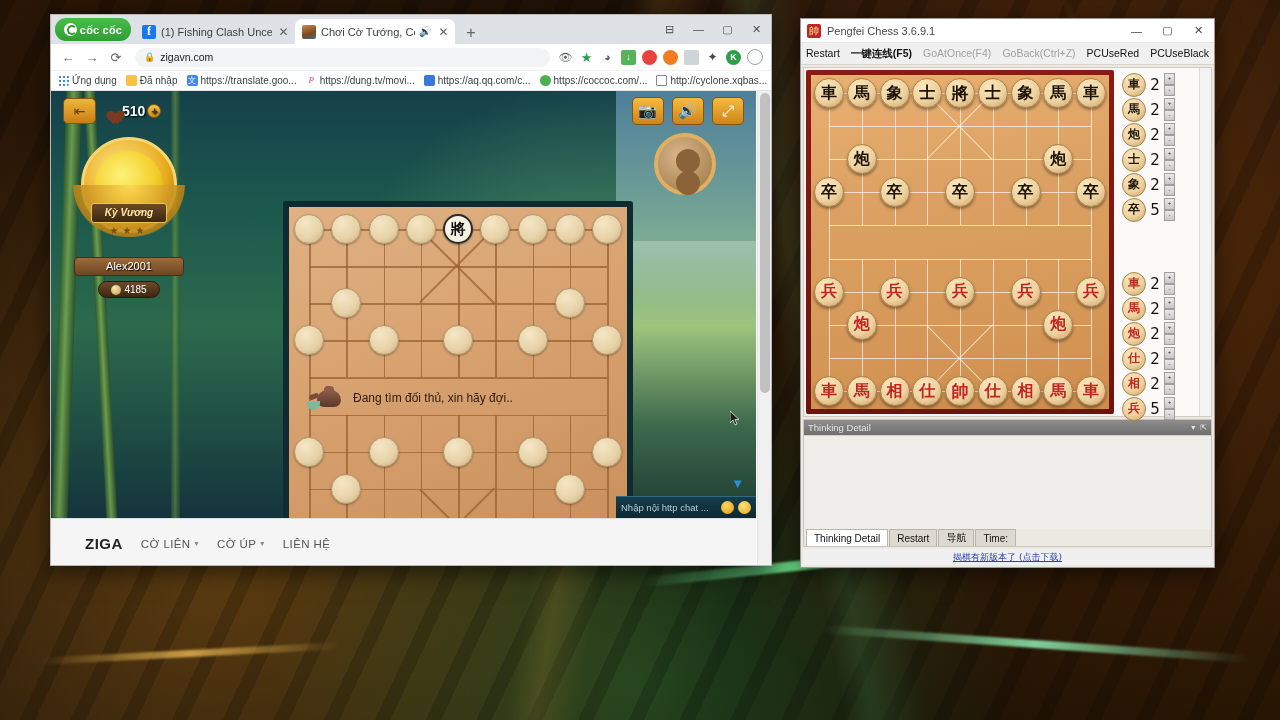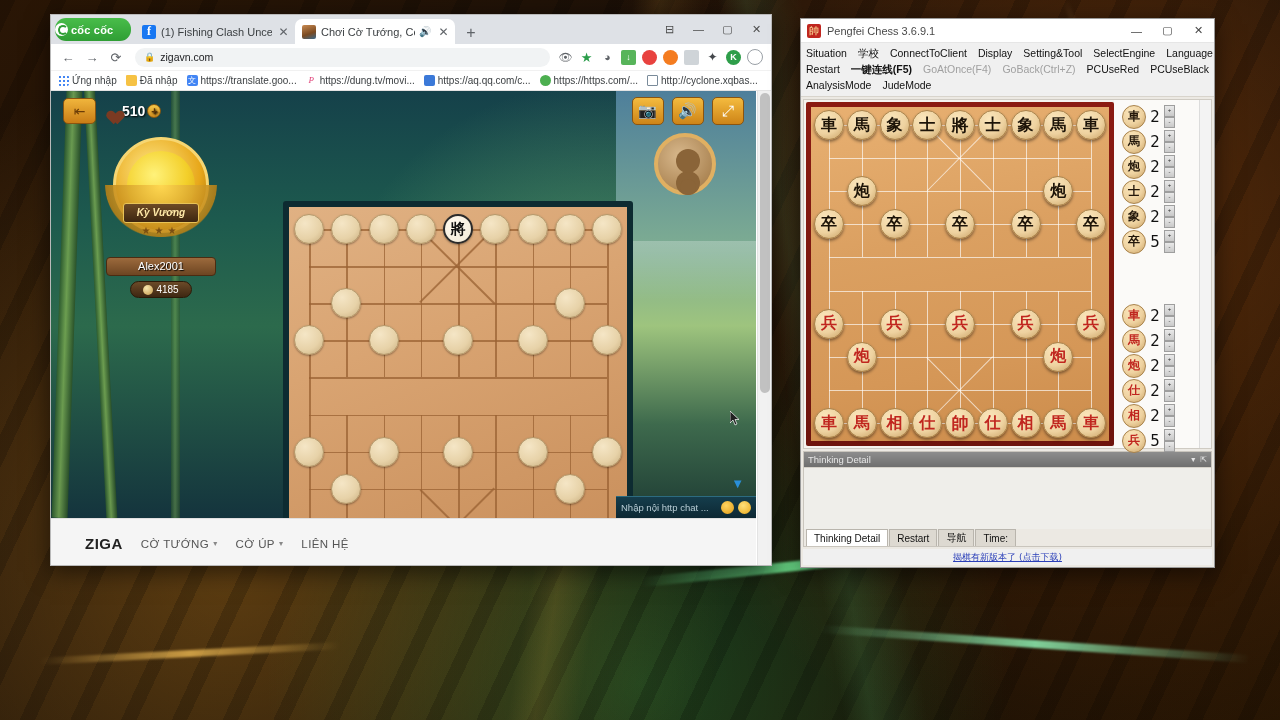--- a/index.html
+++ b/index.html
@@ -37,21 +37,21 @@
     position:absolute; left:50px; top:14px; width:722px; height:552px;
     background:#fff; border:1px solid #b9b9b9;
     box-shadow:0 6px 22px rgba(0,0,0,.55);
     display:flex; flex-direction:column; overflow:hidden;
   }
   
   .tabstrip{height:29px;background:#dee1e6;display:flex;align-items:flex-end;padding-left:0;position:relative;}
   .brand{
     width:76px;height:23px;margin:3px 4px 3px 4px;border-radius:11px;
     background:linear-gradient(180deg,#49bd4a,#2f9e34);
-    display:flex;align-items:center;gap:3px;
+    display:flex;align-items:center;justify-content:center;gap:3px;
     color:#fff;font-size:11px;font-weight:bold;letter-spacing:.2px;
   }
   .brand .bc{width:13px;height:13px;border-radius:50%;background:#fff;position:relative;}
   .brand .bc:after{content:"";position:absolute;left:3px;top:2px;width:6px;height:6px;border:2px solid #2f9e34;border-radius:50%;border-right-color:transparent;}
   .tab{
     height:25px;display:flex;align-items:center;gap:5px;
     padding:0 5px 0 7px;border-radius:7px 7px 0 0;
     font-size:11px;color:#3c4043;max-width:160px;position:relative;
   }
   .tab.inactive{background:transparent;}
@@ -122,21 +122,21 @@
   .btn-exit{width:33px;height:26px;border-radius:5px;background:linear-gradient(180deg,#f0b53c,#c97d16);border:1px solid #8a5410;display:flex;align-items:center;justify-content:center;color:#6b3c07;font-size:14px;}
   .hearts{display:flex;align-items:center;gap:2px;color:#fff;font-size:14px;font-weight:bold;text-shadow:1px 1px 2px #000;}
   .heart-ic{width:16px;height:15px;position:relative;}
   .heart-ic:before,.heart-ic:after{content:"";position:absolute;width:9px;height:13px;background:#7a3a22;border-radius:9px 9px 0 0;top:1px;}
   .heart-ic:before{left:7px;transform:rotate(45deg);transform-origin:0 100%;}
   .heart-ic:after{left:7px;transform:rotate(-45deg);transform-origin:100% 100%;}
   .plusbtn{width:14px;height:14px;border-radius:50%;background:linear-gradient(180deg,#f6c94b,#d08c1c);color:#5c3606;font-size:11px;line-height:13px;text-align:center;font-weight:bold;border:1px solid #8a5a10;}
   .gbtns{margin-left:auto;display:flex;gap:8px;}
   .gbtn{width:32px;height:28px;border-radius:5px;background:linear-gradient(180deg,#f4bb3f,#cd8417);border:1px solid #8a5410;display:flex;align-items:center;justify-content:center;color:#fff;font-size:15px;}
 
-  .player-panel{position:absolute;left:40px;top:42px;width:140px;text-align:center;}
+  .player-panel{position:absolute;left:8px;top:42px;width:140px;text-align:center;}
   .badge-wrap{width:120px;height:120px;margin:0 auto;position:relative;}
   .badge-ring{position:absolute;left:12px;top:4px;width:96px;height:96px;border-radius:50%;
     background:radial-gradient(circle at 40% 35%,#ffe98a,#e8a81b 60%,#8d5c07);border:3px solid #f6d672;}
   .badge-face{position:absolute;left:26px;top:18px;width:68px;height:68px;border-radius:50%;
     background:radial-gradient(circle at 40% 35%,#fff27a,#f3cf2a 55%,#d39a0d);}
   .wreath{position:absolute;left:4px;top:52px;width:112px;height:52px;
     background:radial-gradient(ellipse at 50% 0%,rgba(255,215,80,.95),rgba(190,130,20,.85) 70%,transparent 72%);border-radius:0 0 60px 60px;}
   .badge-label{position:absolute;left:22px;top:70px;width:76px;height:20px;
     background:linear-gradient(180deg,#6d4a25,#3d2610);border:1.5px solid #e8c357;border-radius:3px;
     color:#ffe9a8;font-size:10px;font-weight:bold;line-height:18px;font-style:italic;}
@@ -313,41 +313,41 @@
       <span class="tbi c3"></span>
       <span class="tbi c4">✦</span>
       <span class="tbi c5">K</span>
       <span class="tbi avatar"></span>
     </div>
   </div>
 
   <div class="bookmarks">
     <div class="bm">
       <span class="bmi apps"></span>
-      <span>Ứng nhập</span>
+      <span>Ứng dụng</span>
     </div>
     <div class="bm">
       <span class="bmi folder"></span>
       <span>Đã nhập</span>
     </div>
     <div class="bm">
       <span class="bmi tr">文</span>
       <span>https://translate.goo...</span>
     </div>
     <div class="bm">
       <span class="bmi pp">P</span>
       <span>https://dung.tv/movi...</span>
     </div>
     <div class="bm">
       <span class="bmi aq"></span>
       <span>https://aq.qq.com/c...</span>
     </div>
     <div class="bm">
       <span class="bmi cc"></span>
-      <span>https://https.com/...</span>
+      <span>https://coccoc.com/...</span>
     </div>
     <div class="bm">
       <span class="bmi cy"></span>
       <span>http://cyclone.xqbas...</span>
     </div>
 
   </div>
 
   <div class="page">
 
@@ -436,37 +436,46 @@
           <div class="gp" style="left: 154px; top: 118.333px;"></div>
           <div class="gp" style="left: 228.5px; top: 118.333px;"></div>
           <div class="gp" style="left: 303px; top: 118.333px;"></div>
           <div class="gp" style="left: 5px; top: 229.667px;"></div>
           <div class="gp" style="left: 79.5px; top: 229.667px;"></div>
           <div class="gp" style="left: 154px; top: 229.667px;"></div>
           <div class="gp" style="left: 228.5px; top: 229.667px;"></div>
           <div class="gp" style="left: 303px; top: 229.667px;"></div>
           <div class="gp" style="left: 42.25px; top: 266.778px;"></div>
           <div class="gp" style="left: 265.75px; top: 266.778px;"></div>
+          <div class="waitmsg" style="z-index: 5;">
+          <span class="teapot">
+            <span class="spout"></span>
+              <span class="body"></span>
+              <span class="lid"></span>
+              <span class="cup"></span>
+          </span>
+          <span class="txt">Đang tìm đối thủ, xin hãy đợi..</span>
+        </div>
         </div>
 
       <div class="chatbar">
         <div class="chat-arrow">▼</div>
         <div class="chat-in">
           <span class="ph">Nhập nội http chat ...</span>
           <span class="emo a"></span>
           <span class="emo b"></span>
         </div>
       </div>
     </div>
 
     <div class="sitenav">
       <div class="navrow">
         <div class="logo">ZIGA</div>
         <div class="navlink">
-          <span>CỜ TƯỚNG</span>
+          <span>CỜ LIÊN</span>
           <span class="caret">▾</span>
         </div>
         <div class="navlink">
           <span>CỜ ÚP</span>
           <span class="caret">▾</span>
         </div>
         <div class="navlink">
           <span>LIÊN HỆ</span>
         </div>
       </div>
@@ -489,41 +498,27 @@
     <span class="t">Pengfei Chess 3.6.9.1</span>
     <span class="cw-ctl">
       <span>—</span>
       <span>▢</span>
       <span>✕</span>
     </span>
   </div>
 
   <div class="menubar">
     <div class="menurow">
-      <span class="mi">Situation</span>
-      <span class="mi">学校</span>
-      <span class="mi">ConnectToClient</span>
-      <span class="mi">Display</span>
-      <span class="mi">Setting&amp;Tool</span>
-      <span class="mi">SelectEngine</span>
-      <span class="mi">Language</span>
-
-    </div>
-    <div class="menurow">
       <span class="mi">Restart</span>
       <span class="mi bold">一键连线(F5)</span>
       <span class="mi dim">GoAtOnce(F4)</span>
       <span class="mi dim">GoBack(Ctrl+Z)</span>
       <span class="mi">PCUseRed</span>
       <span class="mi">PCUseBlack</span>
 
-    </div>
-    <div class="menurow">
-      <span class="mi">AnalysisMode</span>
-      <span class="mi">JudeMode</span>
     </div>
   </div>
 
   <div class="cw-body">
 
     <div class="boardpane">
       <div id="cw-board">
         <div class="inner">
         <div class="cl" style="left: 18px; top: 18px; width: 262px; height: 1px;"></div>
             <div class="cl" style="left: 18px; top: 51.1111px; width: 262px; height: 1px;"></div>

